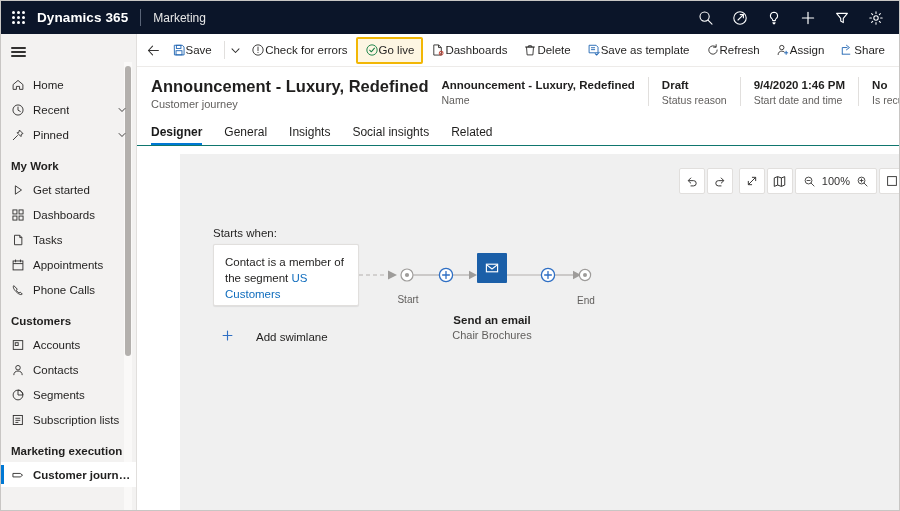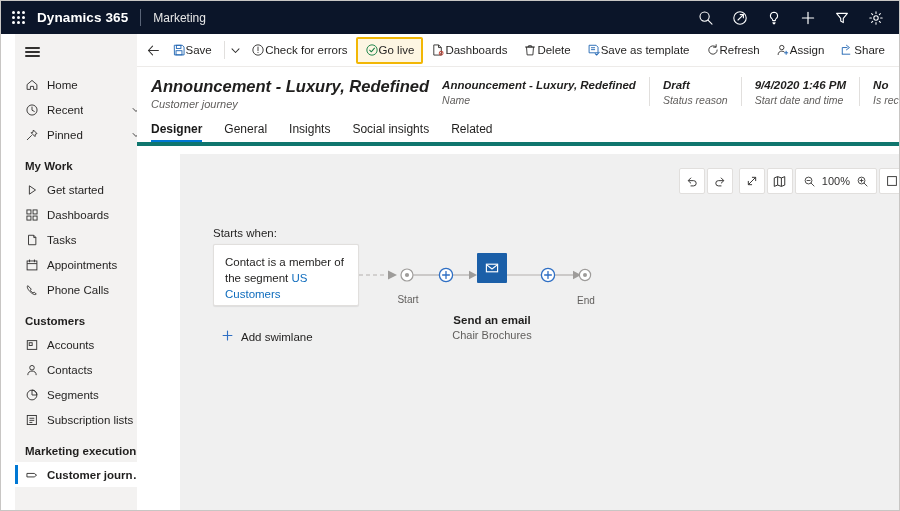--- a/index.html
+++ b/index.html
@@ -31,21 +31,20 @@
     width: 34px; height: 33px; display: flex; align-items: center; justify-content: center;
     cursor: pointer;
   }
   .nav-icon svg { display: block; }
 
   
   .sidebar {
     position: absolute; left: 0; top: 33px; width: 136px; height: 478px;
     background: #f3f2f1; border-right: 1px solid #e1dfdd;
     overflow: hidden;
-    margin-left: 14px;
   }
   .ham {
     height: 36px; display: flex; align-items: center; padding-left: 10px; cursor: pointer;
   }
   .ham-lines { width: 15px; }
   .ham-lines i { display: block; height: 1.6px; background: #323130; margin-bottom: 2.6px; border-radius: 1px; }
   .ham-lines i:last-child { margin-bottom: 0; }
 
   .nav-list { padding-top: 2px; }
   .nav-item {
@@ -98,36 +97,36 @@
   .cmd-back {
     width: 28px; height: 26px; display: flex; align-items: center; justify-content: center;
     cursor: pointer; border-radius: 2px;
   }
   .cmd-caret {
     width: 20px; height: 25px; display: flex; align-items: center; justify-content: center; cursor: pointer;
   }
 
   
   .rec-header {
-    display: flex; align-items: flex-start; padding: 10px 0 0 14px; height: 49px; font-style: italic;
+    display: flex; align-items: flex-start; padding: 10px 0 0 14px; height: 49px;
   }
   .rec-title { font-size: 16.5px; font-weight: bold; color: #201f1e; line-height: 19px; white-space: nowrap; }
   .rec-sub { font-size: 11px; color: #605e5c; margin-top: 2px; }
   .rec-meta { margin-left: auto; display: flex; align-items: flex-start; height: 38px; }
   .meta-cell {
     padding: 0 13px; border-left: 1px solid #e1dfdd; min-width: 0;
   }
   .meta-cell:first-child { border-left: none; }
   .meta-val { font-size: 11.5px; font-weight: bold; color: #201f1e; white-space: nowrap; line-height: 16px; }
   .meta-lbl { font-size: 10.5px; color: #605e5c; margin-top: 1px; white-space: nowrap; }
 
   
   .tabs {
     display: flex; align-items: flex-end; height: 30px;
-    padding-left: 14px; border-bottom: 4px solid #0f766e; gap: 0;
+    padding-left: 14px; border-bottom: 1px solid #0f766e; gap: 0;
   }
   .tab {
     font-size: 12px; color: #201f1e; padding: 0 11px 6px 11px; cursor: pointer;
     position: relative; white-space: nowrap;
   }
   .tab:first-child { padding-left: 0; }
   .tab.active { font-weight: bold; color: #1a1a1a; }
   .tab.active::after {
     content: ""; position: absolute; left: 0; right: 11px; bottom: 0; height: 2px; background: #0078d4;
   }
@@ -188,21 +187,21 @@
   .tile-lbl .t1 { font-size: 11.5px; font-weight: bold; color: #201f1e; line-height: 15px; margin-top: 24px; }
   .tile-lbl .t2 { font-size: 11px; color: #605e5c; line-height: 15px; }
 
   .email-tile {
     position: absolute; left: 296px; top: 99px; width: 30px; height: 30px;
     background: #1b5fa8; display: flex; align-items: center; justify-content: center;
     cursor: pointer; border-radius: 1px;
   }
 
   .add-swimlane {
-    position: absolute; left: 40px; top: 175px; display: flex; align-items: center; gap: 7px;
+    position: absolute; left: 40px; top: 175px; display: flex; align-items: center; gap: 22px;
     cursor: pointer; font-size: 11.5px; color: #201f1e;
   }
 </style>
 </head>
 <body>
 
 <div class="app">
 
   <div class="topnav">
     <div class="waffle">

